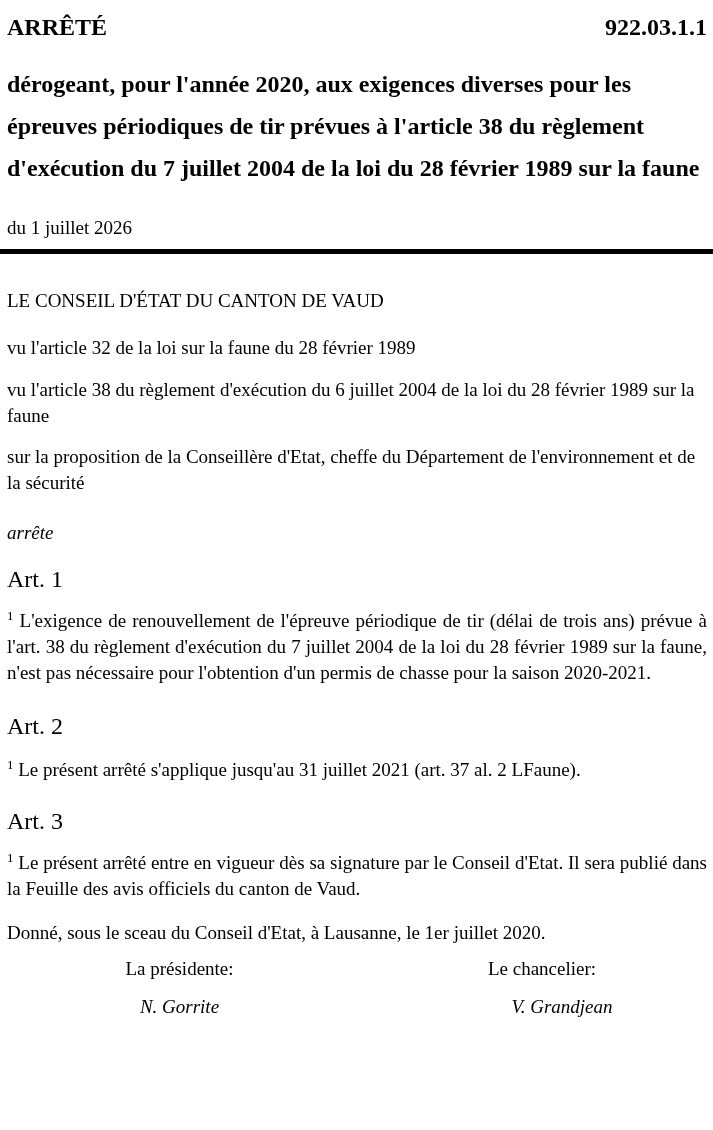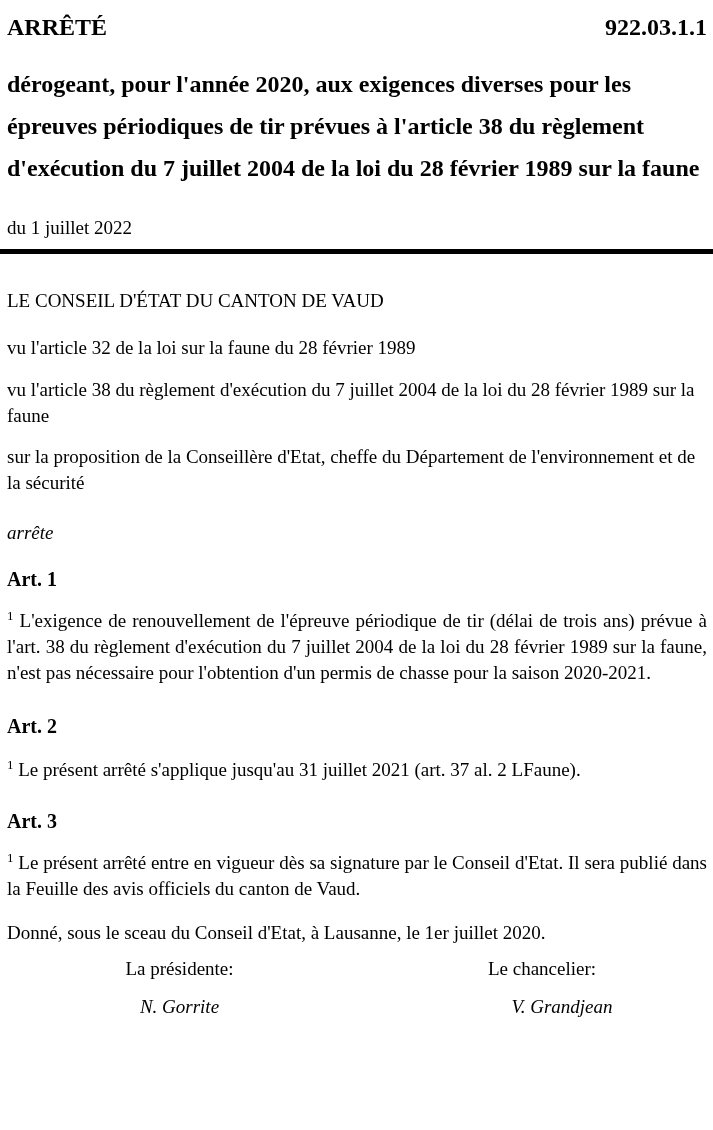--- a/index.html
+++ b/index.html
@@ -53,22 +53,22 @@
   }
   .vu1 { margin-top: 24px; }
   .vu2 { margin-top: 16px; }
   .prop { margin-top: 15px; }
   .arrete-word {
     margin-top: 26px;
     font-style: italic;
     line-height: 21px;
   }
   .art-heading {
-    font-weight: bold;
-    font-size: 20px;
+    font-weight: normal;
+    font-size: 24px;
     line-height: 22px;
   }
   .art1-h { margin-top: 25px; }
   .art2-h { margin-top: 29px; }
   .art3-h { margin-top: 27px; }
   .art-para {
     line-height: 26px;
     text-align: justify;
   }
   .art1-p { margin-top: 18px; }
@@ -107,29 +107,29 @@
 
 <div class="page">
 
   <div class="header-row">
     <span>ARRÊTÉ</span>
     <span>922.03.1.1</span>
   </div>
 
   <div class="doc-title">dérogeant, pour l'année 2020, aux exigences diverses pour les épreuves périodiques de tir prévues à l'article 38 du règlement d'exécution du 7 juillet 2004 de la loi du 28 février 1989 sur la faune</div>
 
-  <div class="date-line">du 1 juillet 2022</div>
+  <div class="date-line">du 1 juillet 2026</div>
 
   <hr class="rule">
 
   <div class="authority">LE CONSEIL D'ÉTAT DU CANTON DE VAUD</div>
 
   <div class="preamble-item vu1">vu l'article 32 de la loi sur la faune du 28 février 1989</div>
 
-  <div class="preamble-item vu2">vu l'article 38 du règlement d'exécution du 7 juillet 2004 de la loi du 28 février 1989 sur la faune</div>
+  <div class="preamble-item vu2">vu l'article 38 du règlement d'exécution du 6 juillet 2004 de la loi du 28 février 1989 sur la faune</div>
 
   <div class="preamble-item prop">sur la proposition de la Conseillère d'Etat, cheffe du Département de l'environnement et de la sécurité</div>
 
   <div class="arrete-word">arrête</div>
 
   <div class="art-heading art1-h">Art. 1</div>
   <div class="art-para art1-p"><sup>1</sup><span> L'exigence de renouvellement de l'épreuve périodique de tir (délai de trois ans) prévue à l'art. 38 du règlement d'exécution du 7 juillet 2004 de la loi du 28 février 1989 sur la faune, n'est pas nécessaire pour l'obtention d'un permis de chasse pour la saison 2020-2021.</span></div>
 
   <div class="art-heading art2-h">Art. 2</div>
   <div class="art-para art2-p"><sup>1</sup><span> Le présent arrêté s'applique jusqu'au 31 juillet 2021 (art. 37 al. 2 LFaune).</span></div>

